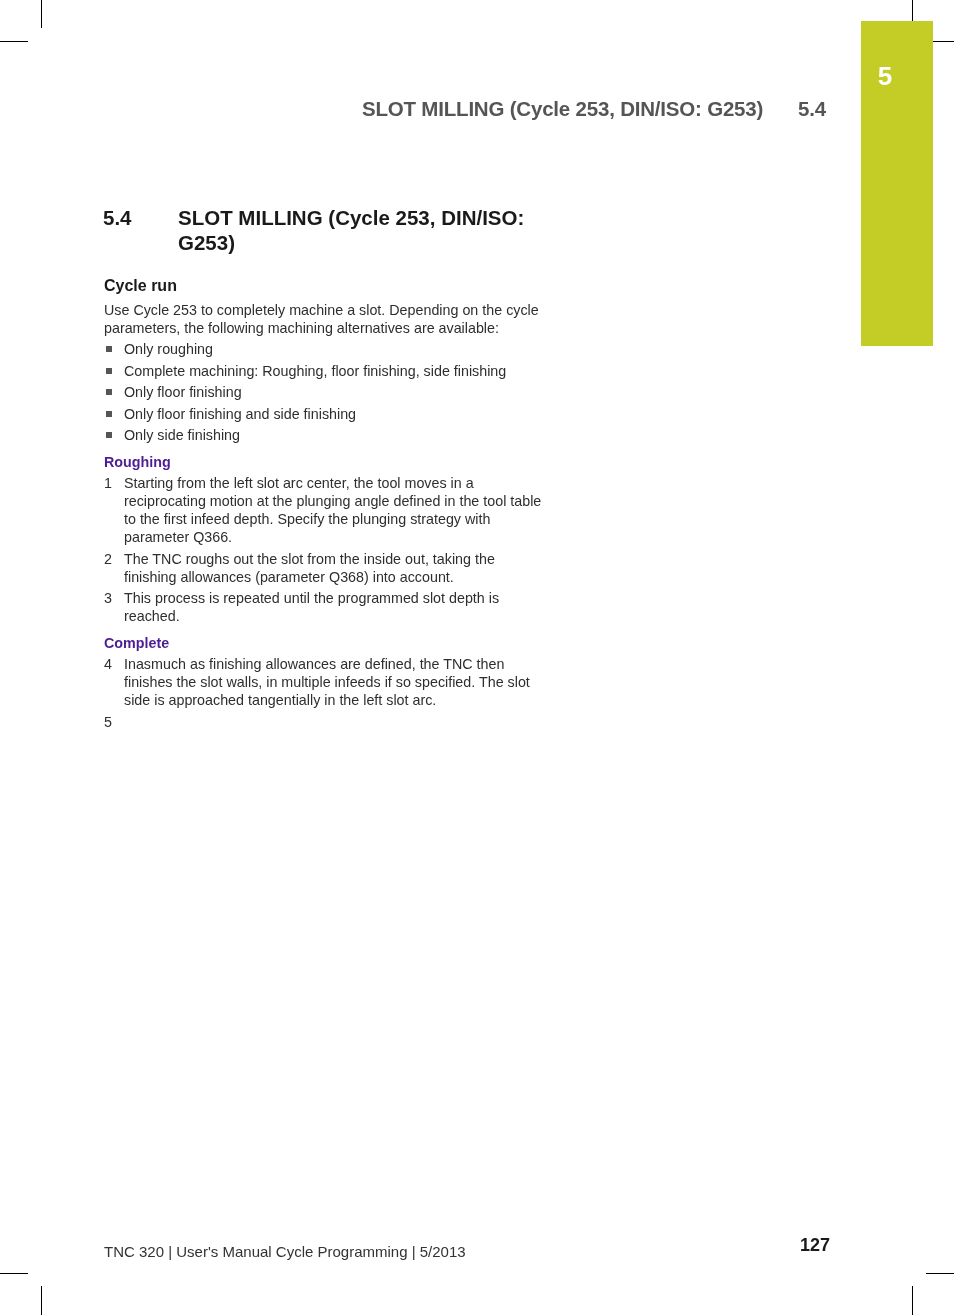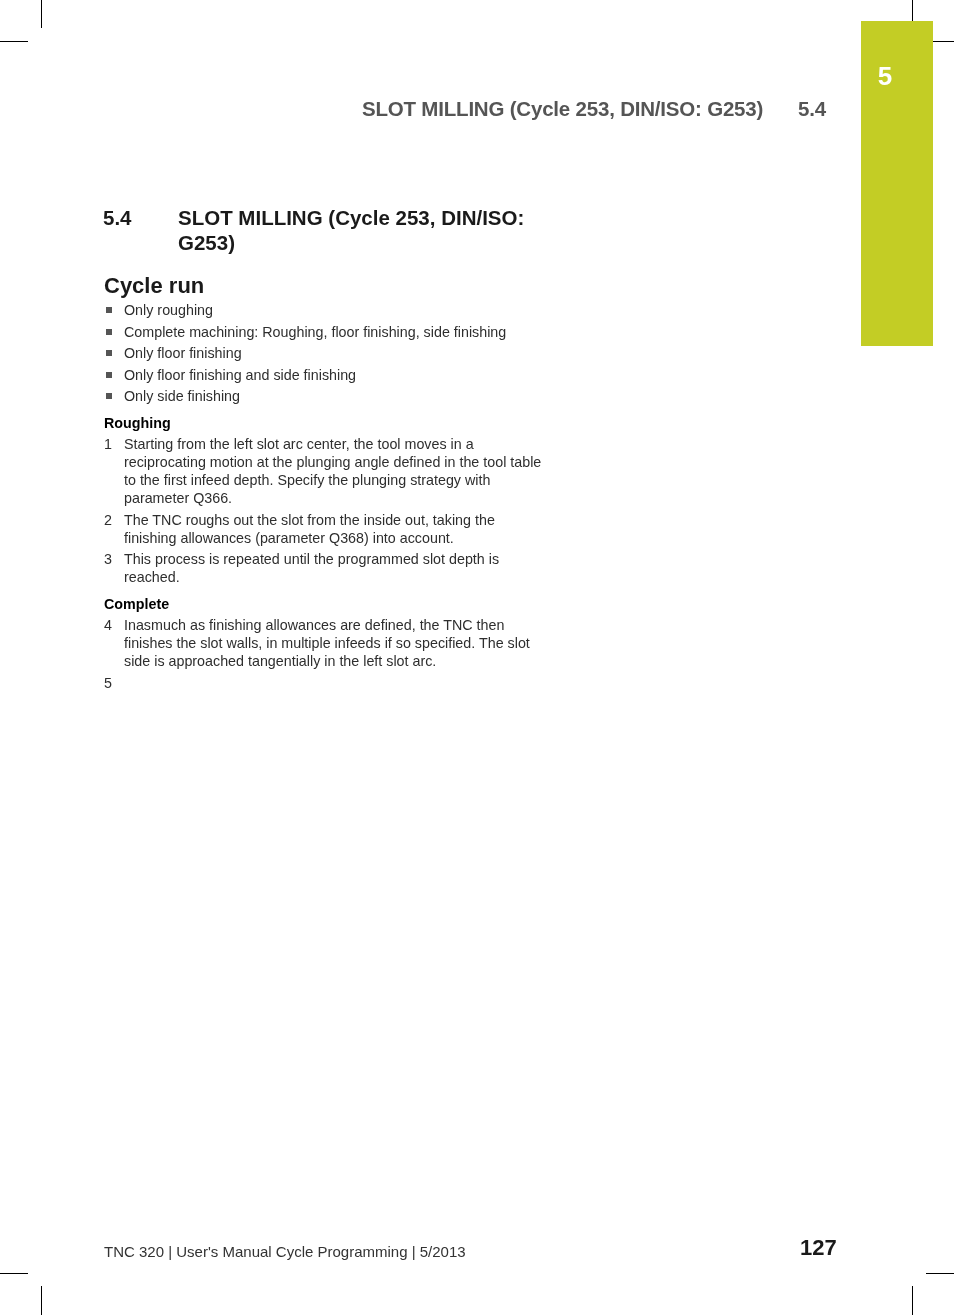--- a/index.html
+++ b/index.html
@@ -26,36 +26,36 @@
     .section-heading {
       position: absolute; left: 103px; top: 205px; width: 440px;
       font-size: 20.5px; font-weight: bold; color: #1a1a1a; line-height: 25px;
     }
     .section-heading .sec-num { position: absolute; left: 0; top: 0; }
     .section-heading .sec-title { display: block; margin-left: 75px; }
     .content {
       position: absolute; left: 104px; top: 276px; width: 445px;
       font-size: 14.3px; line-height: 18px; color: #2e2e2e;
     }
-    h2.sub { font-size: 22px; font-weight: bold; color: #1a1a1a; margin: 0 0 5px 0; line-height: 20px; }
-    h3.subsub { font-size: 14.3px; font-weight: bold; color: #000000; margin: 0 0 3px 0; line-height: 18px; }
+    h2.sub { font-size: 16px; font-weight: bold; color: #1a1a1a; margin: 0 0 5px 0; line-height: 20px; }
+    h3.subsub { font-size: 14.3px; font-weight: bold; color: #4c1d95; margin: 0 0 3px 0; line-height: 18px; }
     p.body { margin: 0 0 3px 0; }
     ul.bullets { list-style: none; margin: 0 0 9px 0; padding: 0; }
     ul.bullets li { position: relative; padding-left: 20px; margin-bottom: 3.6px; }
     ul.bullets li .bullet {
       position: absolute; left: 2px; top: 6px; width: 6px; height: 6px; background: #555;
     }
     ol.steps { list-style: none; margin: 0 0 9px 0; padding: 0; }
     ol.steps li { position: relative; padding-left: 20px; margin-bottom: 3.5px; }
     ol.steps li .num { position: absolute; left: 0; top: 0; }
     .footer-text {
       position: absolute; left: 104px; top: 1243px; font-size: 15px; color: #333;
     }
     .page-number {
-      position: absolute; left: 800px; top: 1235px; font-size: 22px; font-weight: bold; color: #1a1a1a;
+      position: absolute; left: 800px; top: 1235px; font-size: 18px; font-weight: bold; color: #1a1a1a;
     }
   </style>
 </head>
 <body>
 
 <div class="crop" style="left:41px;top:0;width:1px;height:28px;"></div>
 <div class="crop" style="left:0;top:41px;width:28px;height:1px;"></div>
 <div class="crop" style="left:912px;top:0;width:1px;height:28px;"></div>
 <div class="crop" style="left:926px;top:41px;width:28px;height:1px;"></div>
 <div class="crop" style="left:0;top:1273px;width:28px;height:1px;"></div>
@@ -72,20 +72,21 @@
   <span class="rh-num">5.4</span>
 </div>
 
 <div class="section-heading">
   <span class="sec-num">5.4</span>
   <span class="sec-title">SLOT MILLING (Cycle 253, DIN/ISO: G253)</span>
 </div>
 
 <div class="content">
   <h2 class="sub">Cycle run</h2>
+  <p class="body">Use Cycle 253 to completely machine a slot. Depending on the cycle parameters, the following machining alternatives are available:</p>
   <ul class="bullets">
     <li><span class="bullet"></span><span>Only roughing</span></li>
     <li><span class="bullet"></span><span>Complete machining: Roughing, floor finishing, side finishing</span></li>
     <li><span class="bullet"></span><span>Only floor finishing</span></li>
     <li><span class="bullet"></span><span>Only floor finishing and side finishing</span></li>
     <li><span class="bullet"></span><span>Only side finishing</span></li>
   </ul>
 
   <h3 class="subsub">Roughing</h3>
   <ol class="steps">

